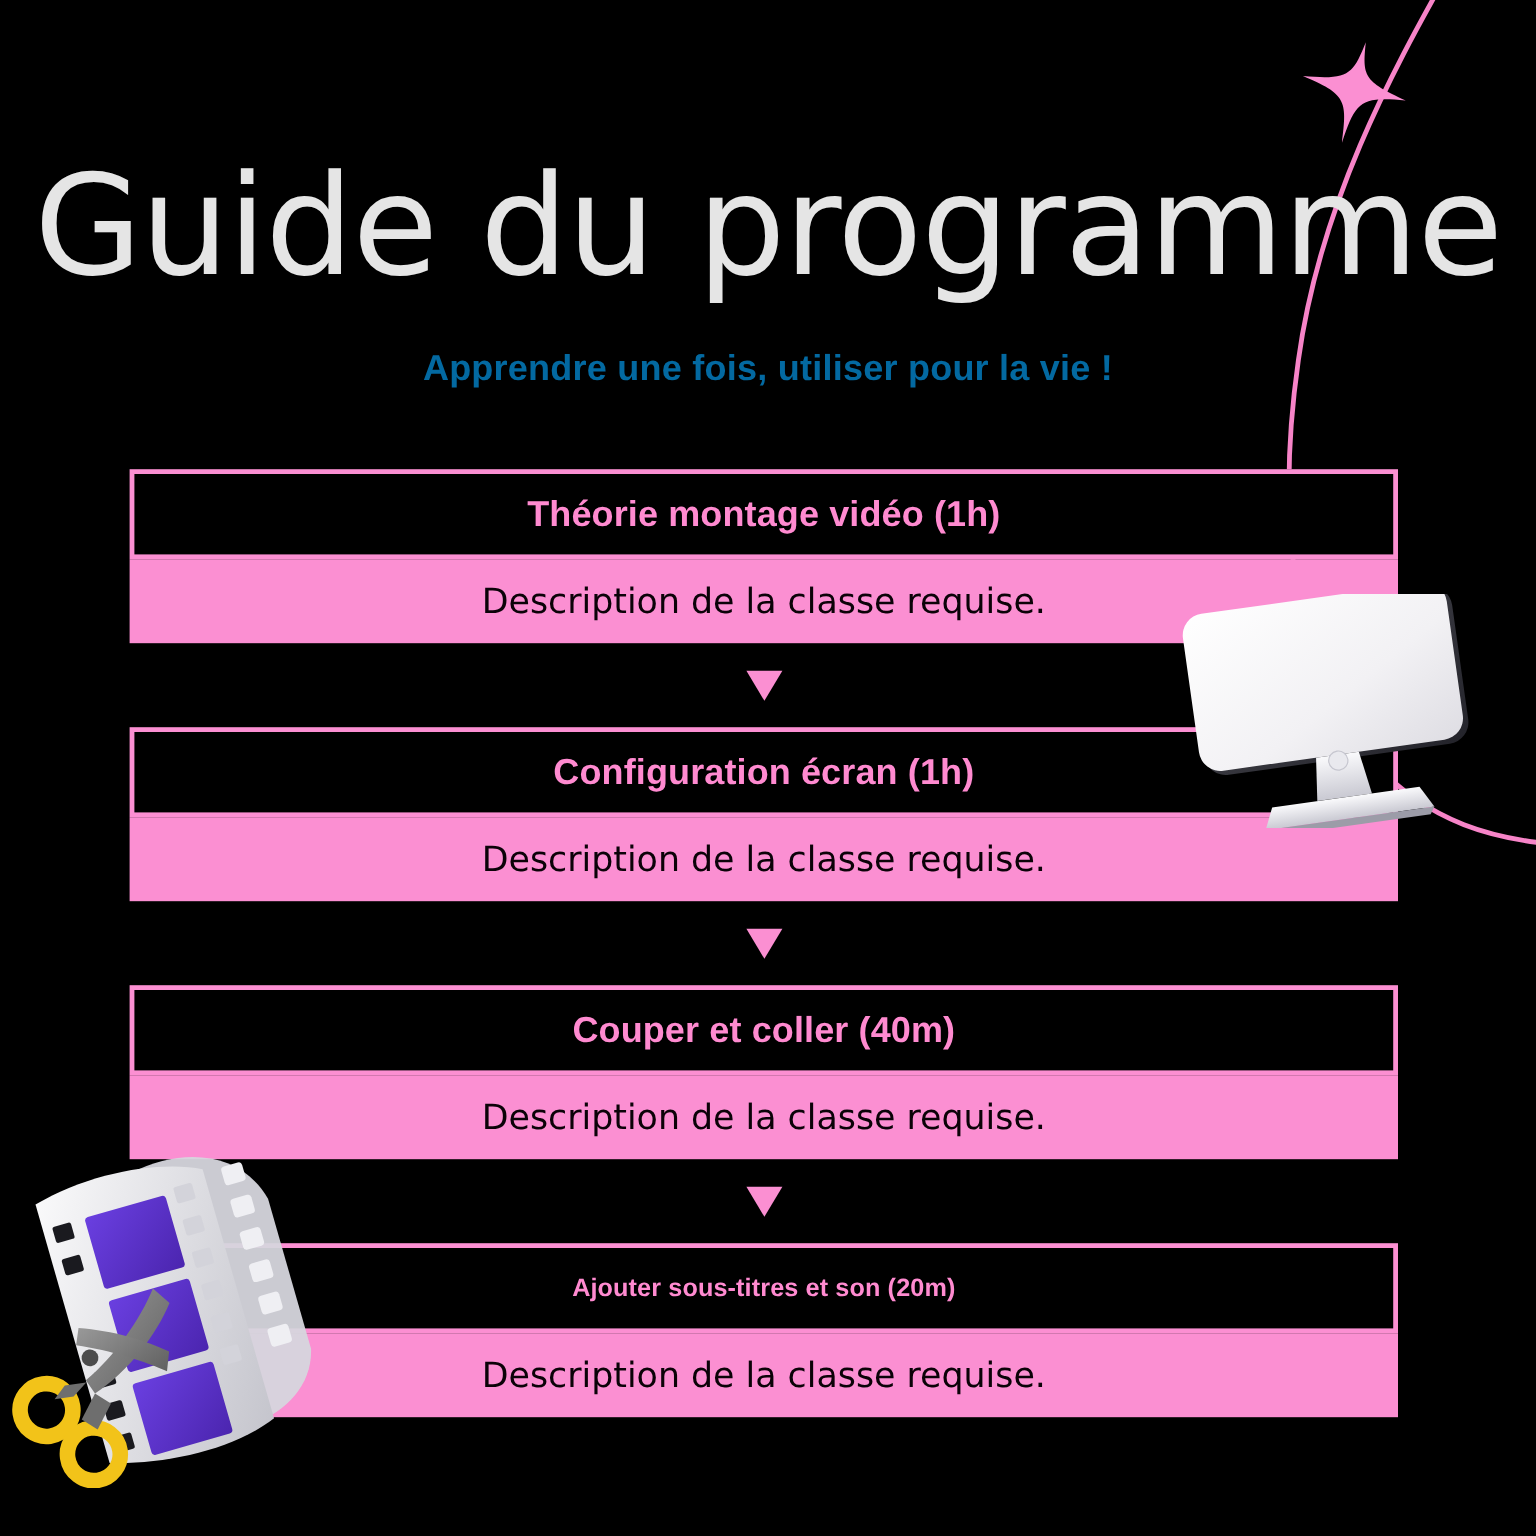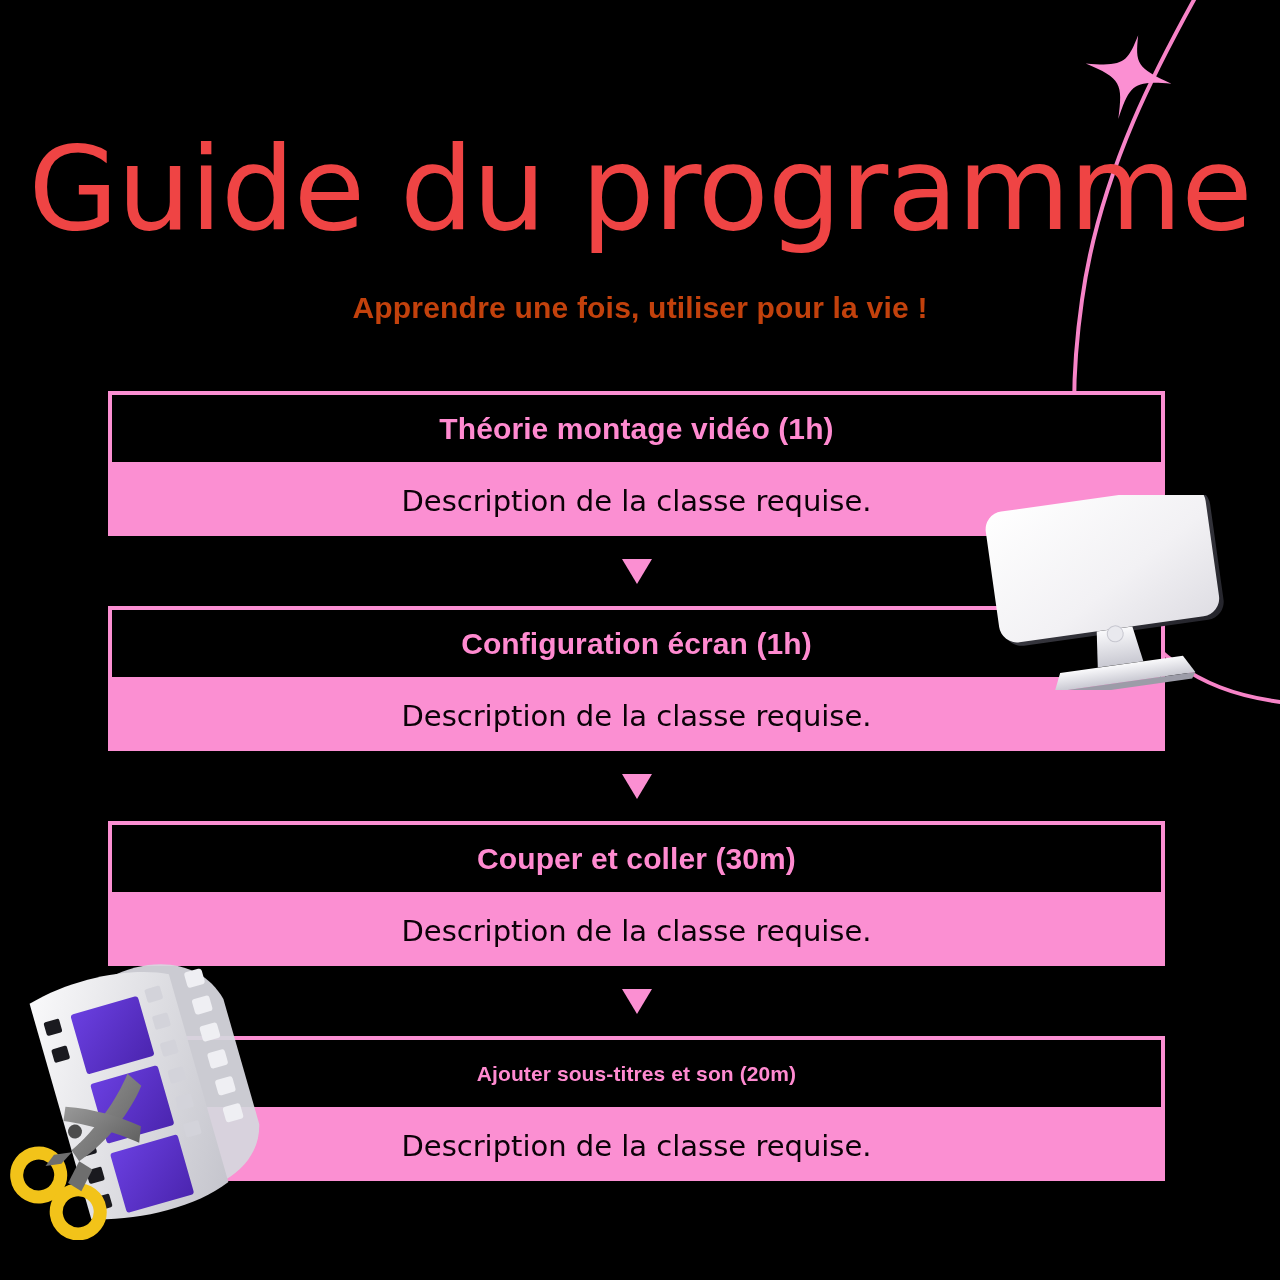--- a/index.html
+++ b/index.html
@@ -43,31 +43,31 @@
     text-align: center;
   }
   .poster-title {
     margin: 0;
     padding: 0;
     font-family: "DejaVu Sans", sans-serif;
     font-weight: 400;
     font-size: 116px;
     line-height: 1;
     letter-spacing: -1px;
-    color: #ef4444;
+    color: #e5e5e5;
     padding-top: 131px;
   }
   .poster-subtitle {
     margin: 0;
     padding-top: 44px;
     font-family: "Liberation Sans", sans-serif;
     font-weight: 700;
     font-size: 30px;
     letter-spacing: 0.2px;
-    color: #c2410c;
+    color: #0369a1;
   }
 
   
   .flow {
     position: absolute;
     top: 391px;
     left: 108px;
     width: 1057px;
     z-index: 3;
   }
@@ -195,21 +195,21 @@
         <span class="step-desc-text">Description de la classe requise.</span>
       </div>
     </section>
 
     <div class="arrow">
       <span class="arrow-glyph"></span>
     </div>
 
     <section class="step">
       <div class="step-header">
-        <span class="step-header-text">Couper et coller (30m)</span>
+        <span class="step-header-text">Couper et coller (40m)</span>
       </div>
       <div class="step-desc">
         <span class="step-desc-text">Description de la classe requise.</span>
       </div>
     </section>
 
     <div class="arrow">
       <span class="arrow-glyph"></span>
     </div>
 

